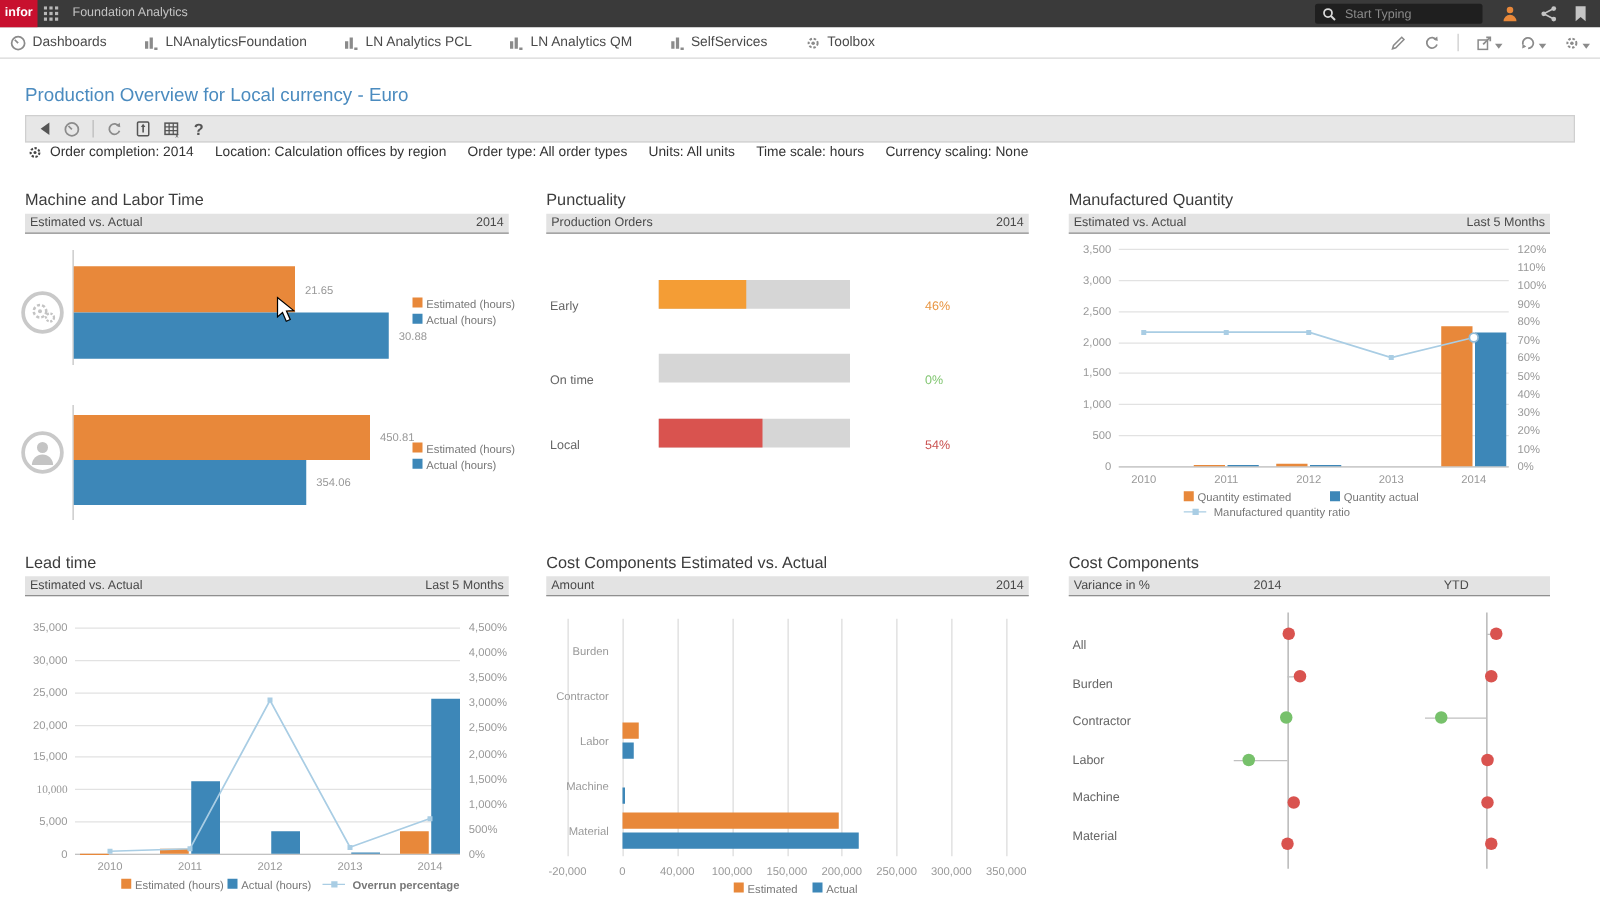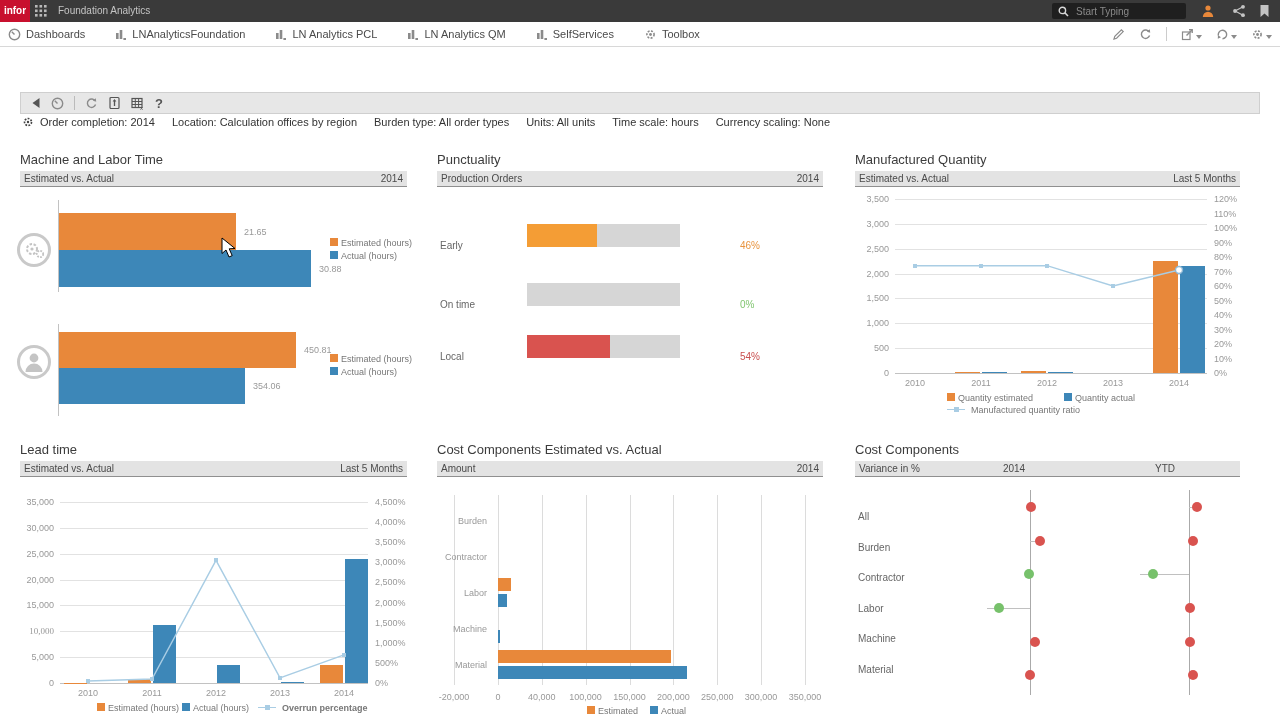--- a/index.html
+++ b/index.html
@@ -207,20 +207,21 @@
             <svg width="13" height="13" viewBox="0 0 13 13">
               <circle cx="6.5" cy="6.5" r="3.6" fill="none" stroke="#8b8b8b" stroke-width="1.6" stroke-dasharray="2 1.4"></circle>
               <circle cx="6.5" cy="6.5" r="1.4" fill="#8b8b8b"></circle>
             </svg>
           </span>
           <div class="caret"></div>
         </div>
       </div>
   </div>
 
+  <div id="pagetitle">Production Overview for Local currency - Euro</div>
   <div id="toolbar">
       <div class="tbi">
         <span style="display: inline-flex; align-items: center;">
           <svg width="10" height="12" viewBox="0 0 10 12">
             <polygon points="8.5,1 1.5,6 8.5,11" fill="#555"></polygon>
           </svg>
         </span>
       </div>
       <div class="tbi">
         <span style="display: inline-flex; align-items: center;">
@@ -266,21 +267,21 @@
     </div>
   <div id="filters">
       <div style="margin-right: 6px; display: inline-flex;">
         <svg width="12" height="12" viewBox="0 0 13 13">
           <circle cx="6.5" cy="6.5" r="3.8" fill="none" stroke="#444" stroke-width="1.8" stroke-dasharray="2 1.4"></circle>
           <circle cx="6.5" cy="6.5" r="1.3" fill="#444"></circle>
         </svg>
       </div>
       <span class="filter">Order completion: 2014</span>
       <span class="filter">Location: Calculation offices by region</span>
-      <span class="filter">Burden type: All order types</span>
+      <span class="filter">Order type: All order types</span>
       <span class="filter">Units: All units</span>
       <span class="filter">Time scale: hours</span>
       <span class="filter">Currency scaling: None</span>
     </div>
 
   <div class="panel" style="left:20px;top:152px;width:387px;height:280px">
     <div class="ptitle">Machine and Labor Time</div>
     <div class="phdr">
       <span class="phl">Estimated vs. Actual</span>
       <span class="phr">2014</span>

